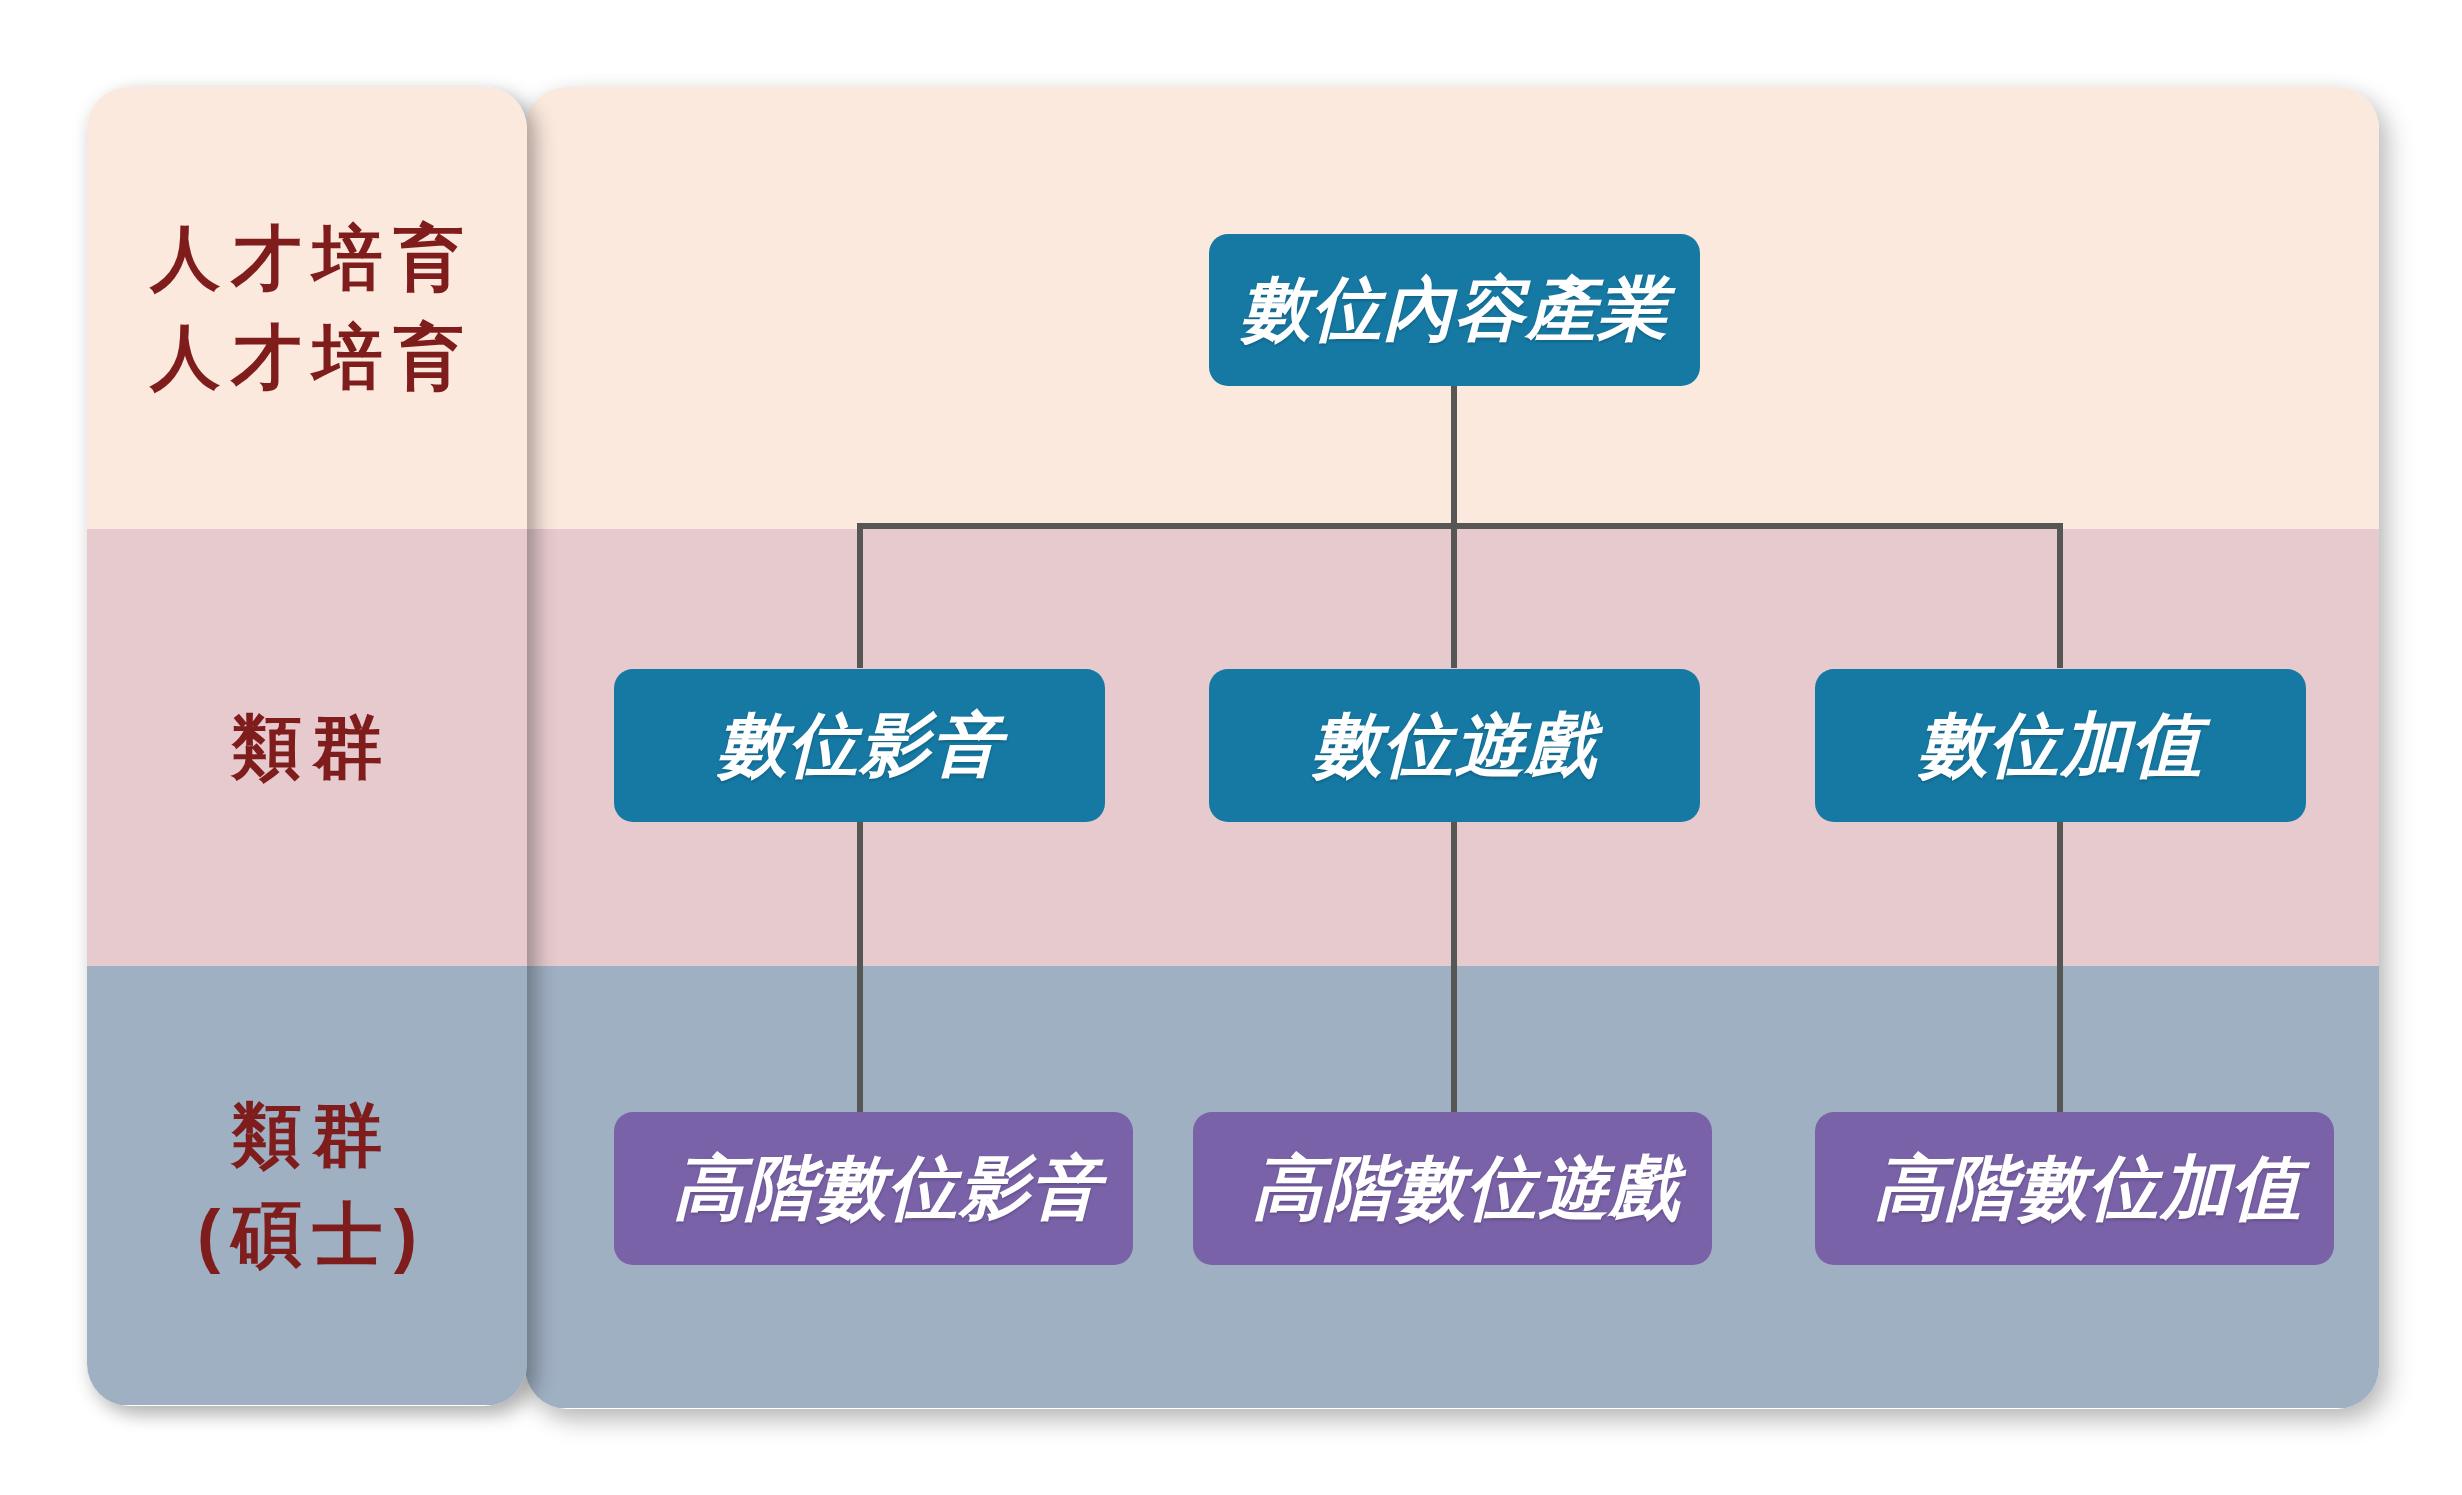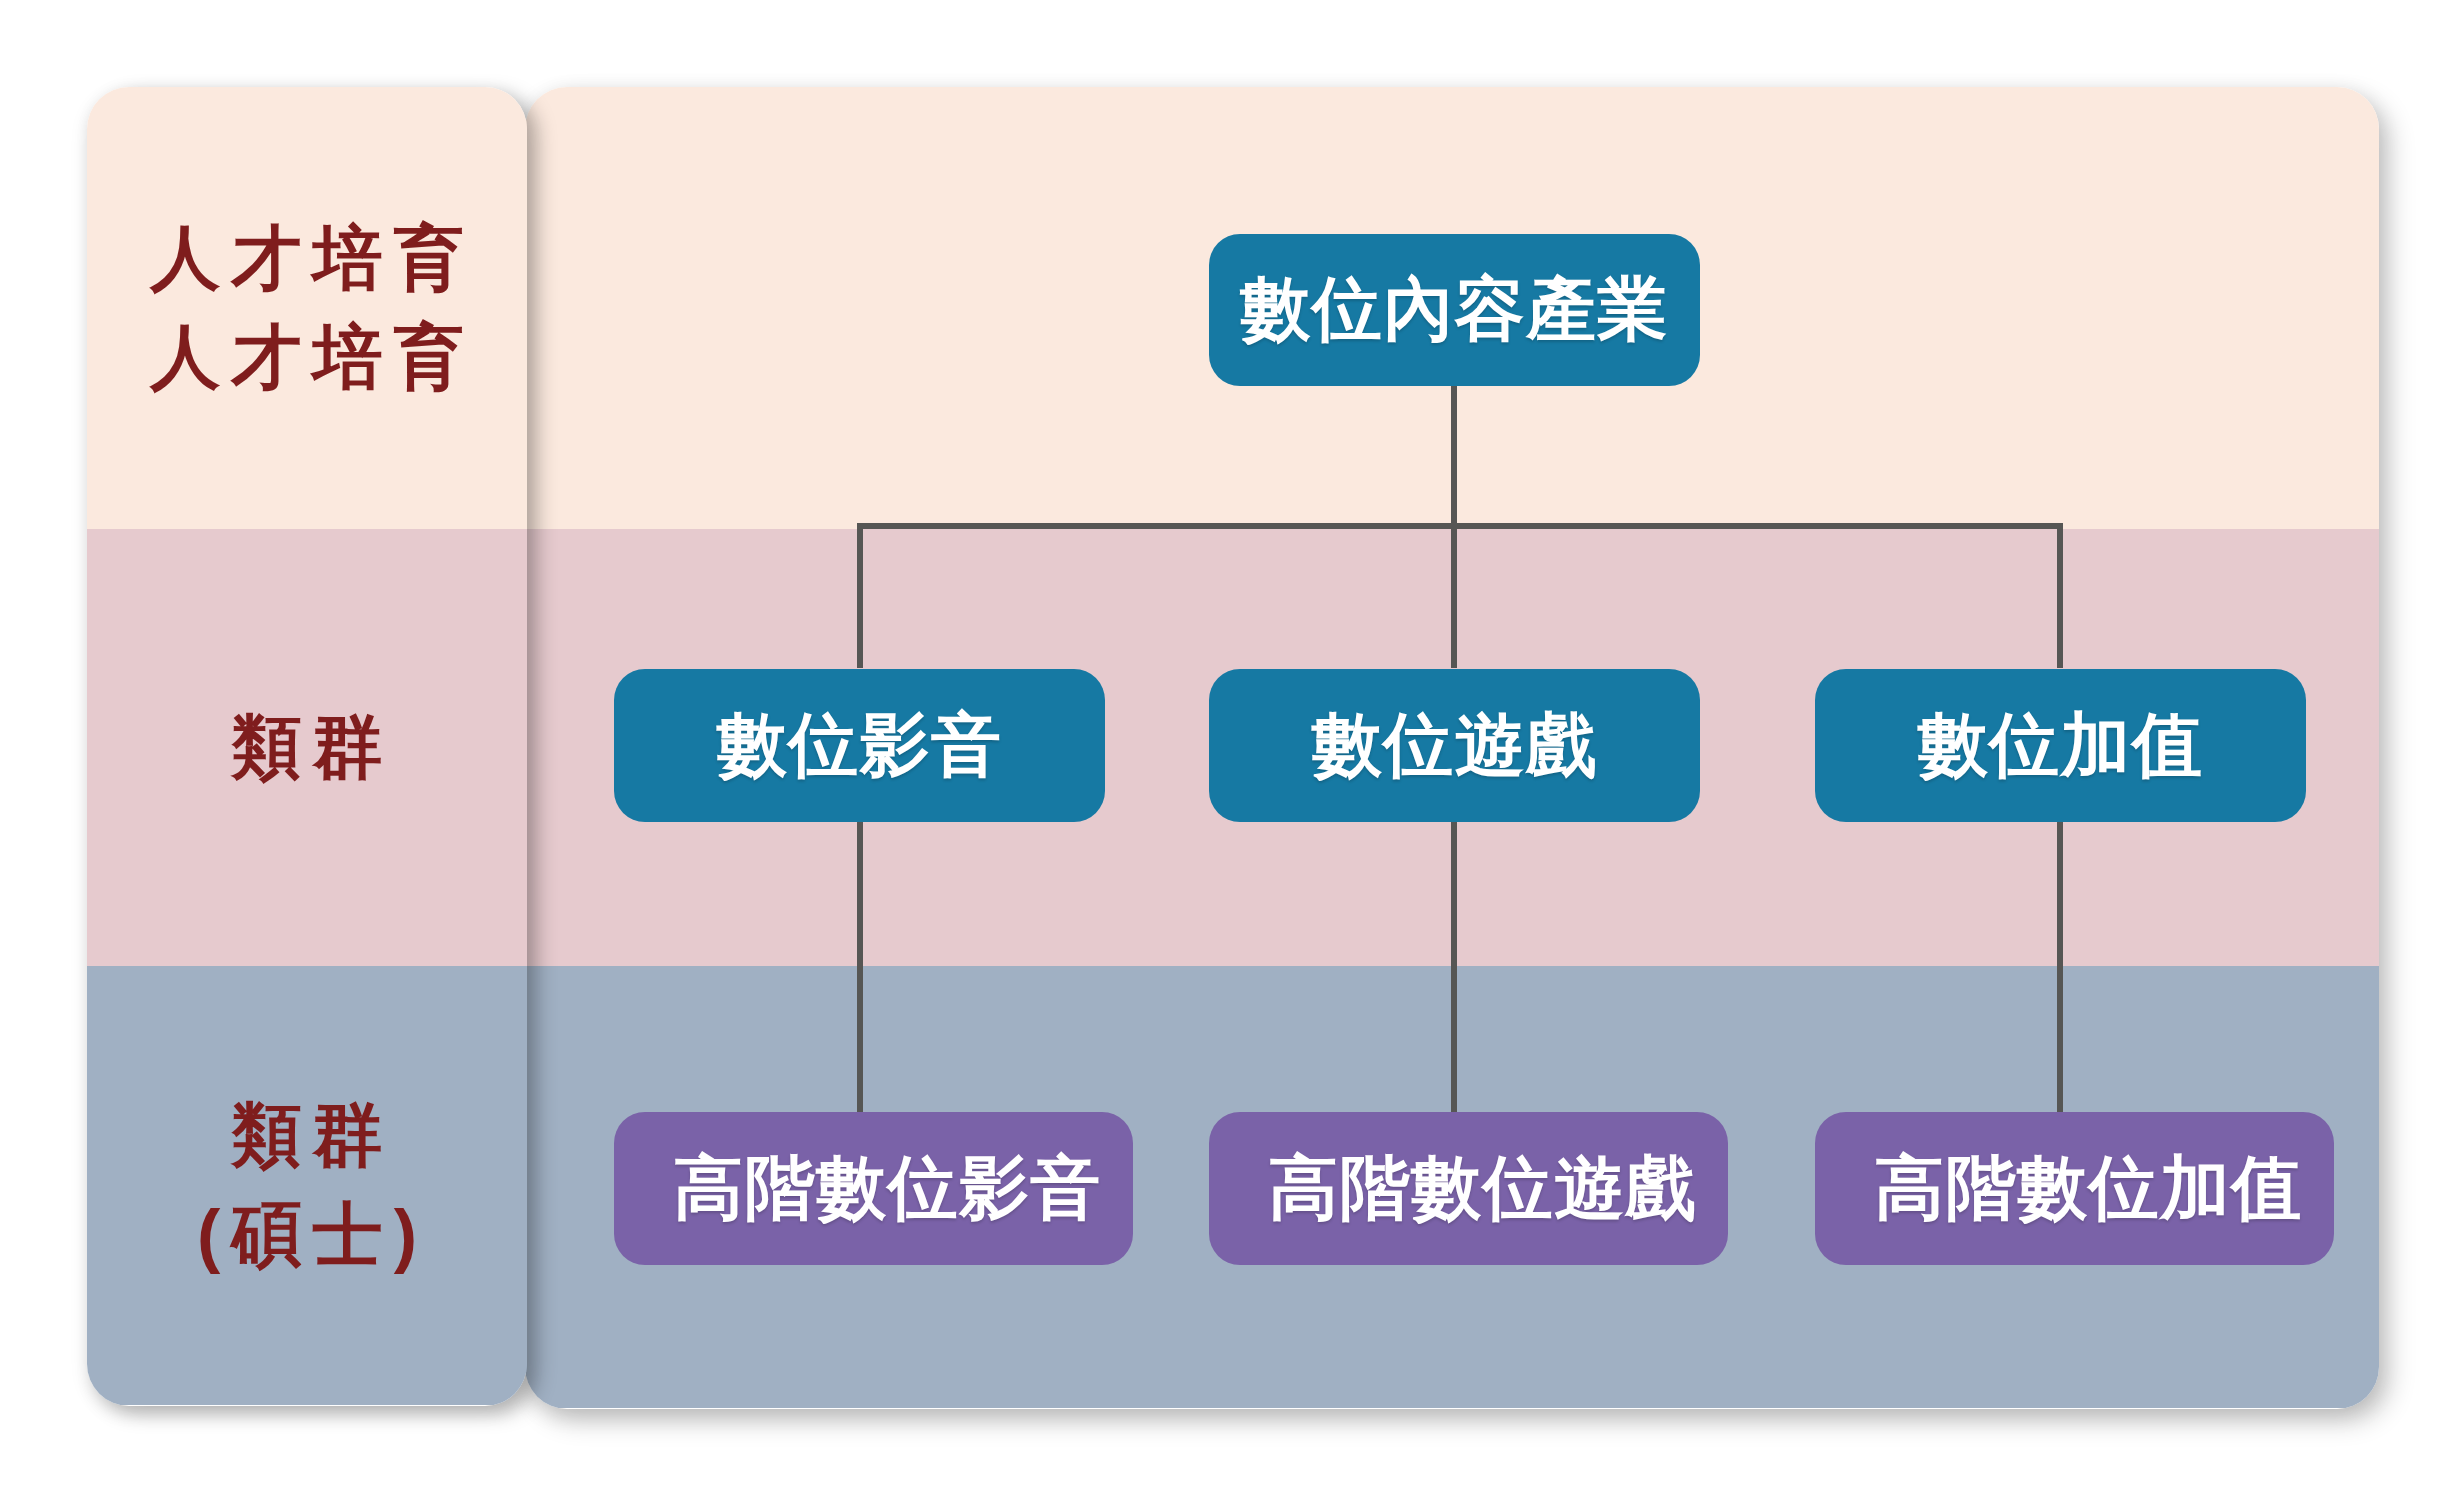--- a/index.html
+++ b/index.html
@@ -57,30 +57,31 @@
     letter-spacing: 0.16em;
     line-height: 1.42;
     text-align: center;
     text-indent: 0.16em;
   }
 
   .node {
     position: absolute;
     width: 491px;
     height: 153px;
-    border-radius: 31px;
+    border-radius: 19px;
     display: flex;
     align-items: center;
     justify-content: center;
     color: #FFFFFF;
     font-size: 70px;
     font-weight: 700;
     letter-spacing: 0.02em;
     text-shadow: 0 2.2px 3px rgba(0,0,0,0.18);
     white-space: nowrap;
+    font-style: italic;
   }
   .node-bachelor { background: #1679A3; }
   .node-master   { background: #7A62A8; padding-left: 28px; }
 
   .connector {
     position: absolute;
     background: #565654;
   }
 </style>
 </head>
@@ -134,21 +135,21 @@
     <div class="node node-bachelor" style="left:684px; top:582px;">
       <span>數位遊戲</span>
     </div>
     <div class="node node-bachelor" style="left:1290px; top:582px;">
       <span>數位加值</span>
     </div>
 
     <div class="node node-master" style="left:89px; top:1025px;">
       <span>高階數位影音</span>
     </div>
-    <div class="node node-master" style="left:684px; top:1025px;">
+    <div class="node node-master" style="left:668px; top:1025px;">
       <span>高階數位遊戲</span>
     </div>
     <div class="node node-master" style="left:1290px; top:1025px;">
       <span>高階數位加值</span>
     </div>
   </div>
 
 </div>
 
 

